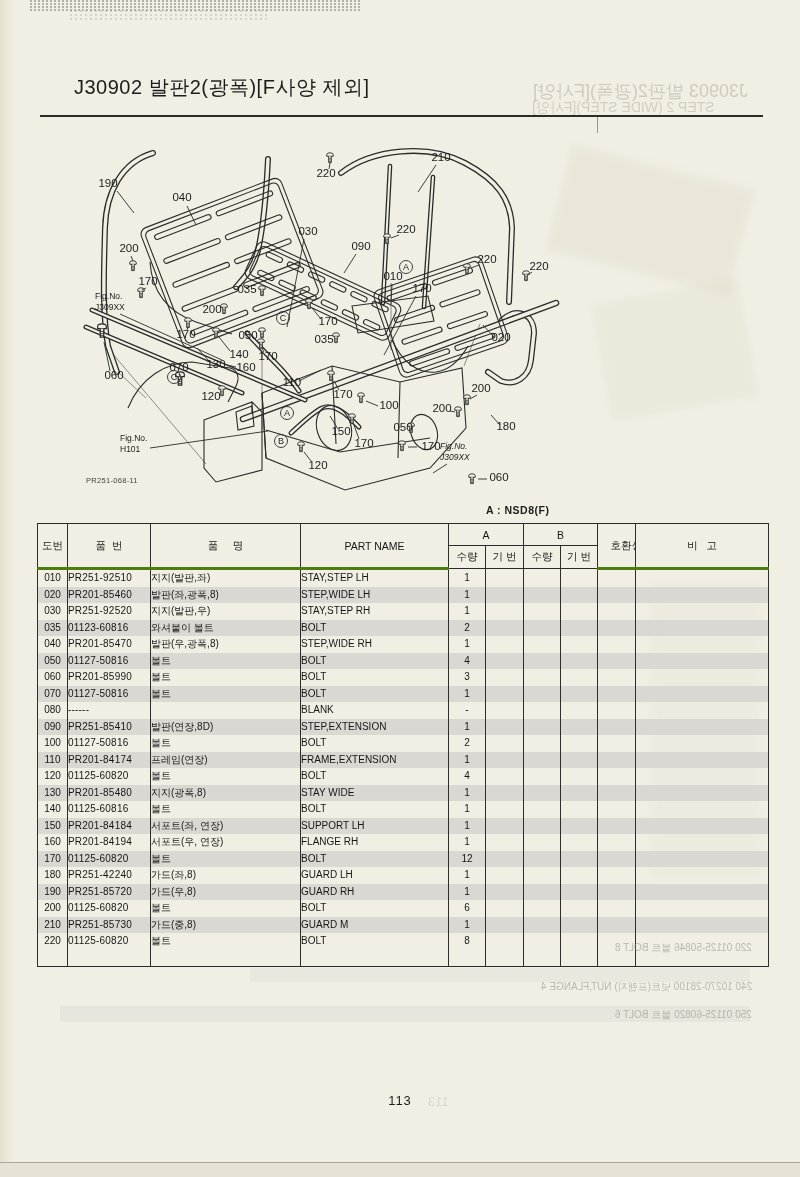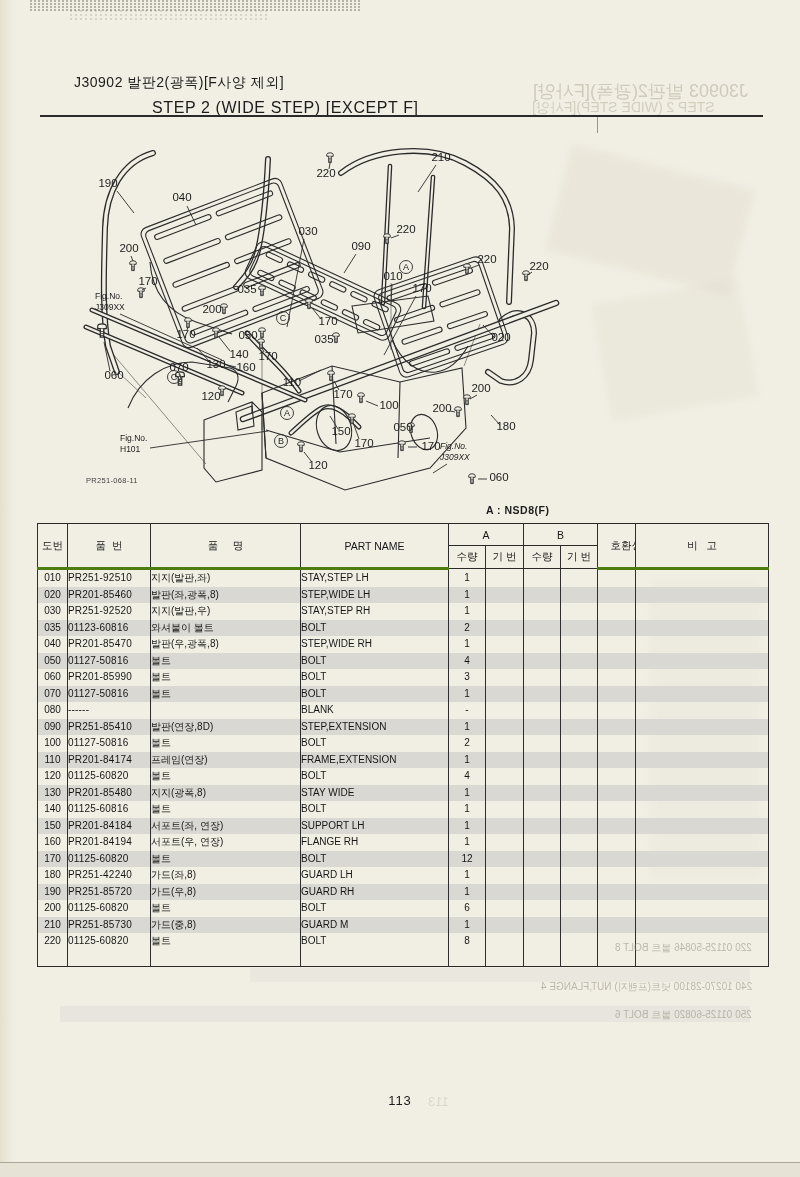--- a/index.html
+++ b/index.html
@@ -5,21 +5,21 @@
   html,body{margin:0;padding:0;background:#d8d5c8;}
   .page{position:relative;width:800px;height:1177px;background:#f1efe4;overflow:hidden;
         font-family:"Liberation Sans","DejaVu Sans",sans-serif;color:#1c1c1c;}
   .abs{position:absolute;}
   .speckle{left:30px;top:0;width:330px;height:12px;opacity:.55;
     background-image:radial-gradient(circle at 1px 1px, rgba(50,50,40,.6) .7px, transparent 1.2px);
     background-size:4px 3px;}
   .speckle2{left:70px;top:10px;width:200px;height:10px;opacity:.3;
     background-image:radial-gradient(circle at 1px 1px, rgba(50,50,40,.6) .6px, transparent 1.1px);
     background-size:5px 4px;}
-  .title-kr{left:74px;top:74px;font-size:14px;letter-spacing:.5px;}
+  .title-kr{left:74px;top:74px;font-size:20px;letter-spacing:.5px;}
   .title-en{left:152px;top:99px;font-size:16px;letter-spacing:.6px;}
   .title-rule{left:40px;top:115px;width:723px;height:2px;background:#2a2a2a;}
   .title-tick{left:597px;top:117px;width:1px;height:16px;background:#9a968a;}
   .ghost{transform:scaleX(-1);color:#b3ae9a;filter:blur(.5px);white-space:nowrap;}
   .ghost-title1{right:52px;top:79px;font-size:18px;opacity:.55;}
   .ghost-title2{right:85px;top:99px;font-size:14px;opacity:.5;}
   .ghost-row{font-size:10px;color:#8f8b7c;opacity:.55;filter:blur(.4px);}
   .ghost-blob{background:#dcd8c6;filter:blur(3px);}
   .model-note{left:486px;top:504px;font-size:10.5px;letter-spacing:.5px;font-weight:bold;}
   .diagram-svg{left:0;top:0;width:800px;height:1177px;pointer-events:none;}
@@ -72,21 +72,20 @@
   <div class="abs speckle2"></div>
   <div class="abs left-edge"></div>
 
   <div class="abs ghost ghost-title1">J30903 발판2(광폭)[F사양]</div>
   <div class="abs ghost ghost-title2">STEP 2 (WIDE STEP)[F사양]</div>
   <div class="abs ghost-blob" style="left:555px;top:165px;width:190px;height:110px;opacity:.3;transform:rotate(14deg);"></div>
   <div class="abs ghost-blob" style="left:600px;top:290px;width:150px;height:120px;opacity:.25;transform:rotate(-10deg);"></div>
   <div class="abs ghost-blob" style="left:650px;top:580px;width:110px;height:300px;opacity:.15;"></div>
 
   <div class="abs title-kr">J30902 발판2(광폭)[F사양 제외]</div>
-  <div class="abs title-en">STEP 2 (WIDE STEP) [EXCEPT F]</div>
   <div class="abs title-rule"></div>
   <div class="abs title-tick"></div>
 
   <svg class="abs diagram-svg" viewBox="0 0 800 1177">
     <defs>
       <g id="boltg">
         <ellipse class="bolt-shape" cx="0" cy="-3.4" rx="3.2" ry="1.8"></ellipse>
         <path class="bolt-shape" d="M-3.2,-3.4 L-3.2,-1.7 L3.2,-1.7 L3.2,-3.4"></path>
         <path class="bolt-shape" d="M-1.3,-1.7 L-1.3,4.6 L1.3,4.6 L1.3,-1.7"></path>
         <path d="M-1.3,0.4 h2.6 M-1.3,1.9 h2.6 M-1.3,3.4 h2.6" stroke="#2b2b2b" stroke-width=".6"></path>

